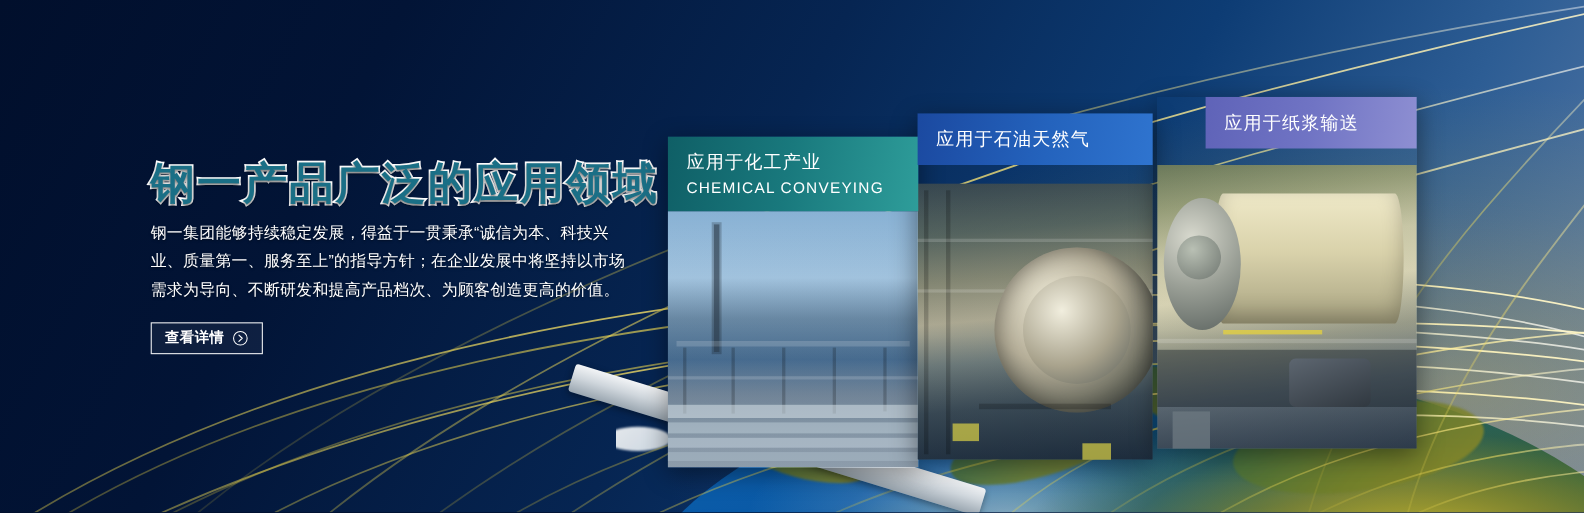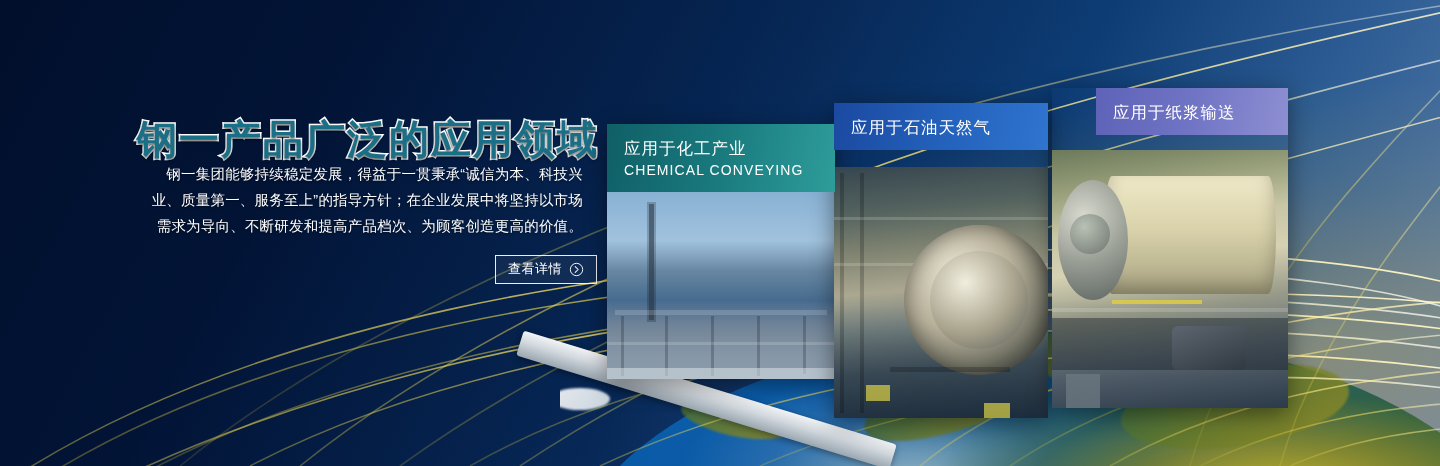--- a/index.html
+++ b/index.html
@@ -40,62 +40,62 @@
   .snow {
     position:absolute; border-radius:50%;
     background:linear-gradient(140deg,#ffffff,#dfe8ee);
     filter:blur(.8px); opacity:.9;
   }
 
   
   .arcs { position:absolute; inset:0; }
 
   
-  .text-col { position:absolute; left:137px; top:119px; width:460px;text-align:right; }
+  .text-col { position:absolute; left:137px; top:147px; width:460px; }
 
   .headline {
     font-size:40px; font-weight:bold; letter-spacing:2px; line-height:1;
     color:#1a6f86;
     -webkit-text-stroke:3px #ffffff;
     paint-order:stroke fill;
     text-shadow:0 2px 3px rgba(0,0,0,.55);
     white-space:nowrap;
   }
 
   .lede {
-    margin-top:2px; width:446px;
+    margin-top:12px; width:446px;
     font-size:14.5px; line-height:26px; color:#ffffff; letter-spacing:.2px;
     text-shadow:0 1px 2px rgba(0,0,0,.5);
   }
 
   .cta {
     display:inline-flex; align-items:center; gap:7px;
     margin-top:16px; padding:4px 12px 5px 12px;
     border:1px solid rgba(255,255,255,.92);
     color:#ffffff; font-size:13px; letter-spacing:.5px;
     background:rgba(255,255,255,.05);
-    text-decoration:none; cursor:pointer;
+    text-decoration:none; cursor:pointer;font-weight:bold;
   }
   .cta .chev { display:inline-block; width:15px; height:15px; }
 
   
   .card {
     position:absolute; overflow:hidden;
     box-shadow:0 6px 22px rgba(0,0,0,.45);
   }
   .card .photo { position:absolute; left:0; right:0; bottom:0; top:0; }
   .card .cap {
     position:relative; z-index:3; width:100%; padding:13px 0 12px 17px;
     color:#fff;
   }
   .cap .zh { font-size:16.5px; line-height:22px; letter-spacing:1px; font-weight:400; }
   .cap .en { font-size:14px; line-height:20px; letter-spacing:1.1px; margin-top:1px; }
 
   
-  #card1 { left:607px; top:124px; width:228px; height:255px; }
+  #card1 { left:607px; top:124px; width:228px; height:301px; }
   #card1 .cap { background:linear-gradient(100deg,#0f5f66 0%,#19797d 48%,#2e9d9a 100%); }
   #card1 .photo {
     top:68px;
     background:
       linear-gradient(0deg, rgba(10,30,60,.25), rgba(10,30,60,.05) 40%),
       linear-gradient(180deg,#8fb9dc 0%,#a9cbe6 26%,#6d8da8 42%,#4a6f93 58%,#7e91a3 72%,#9fb0bd 86%,#b9c6d0 100%);
   }
 
   
   #card2 { left:834px; top:103px; width:214px; height:315px; }

